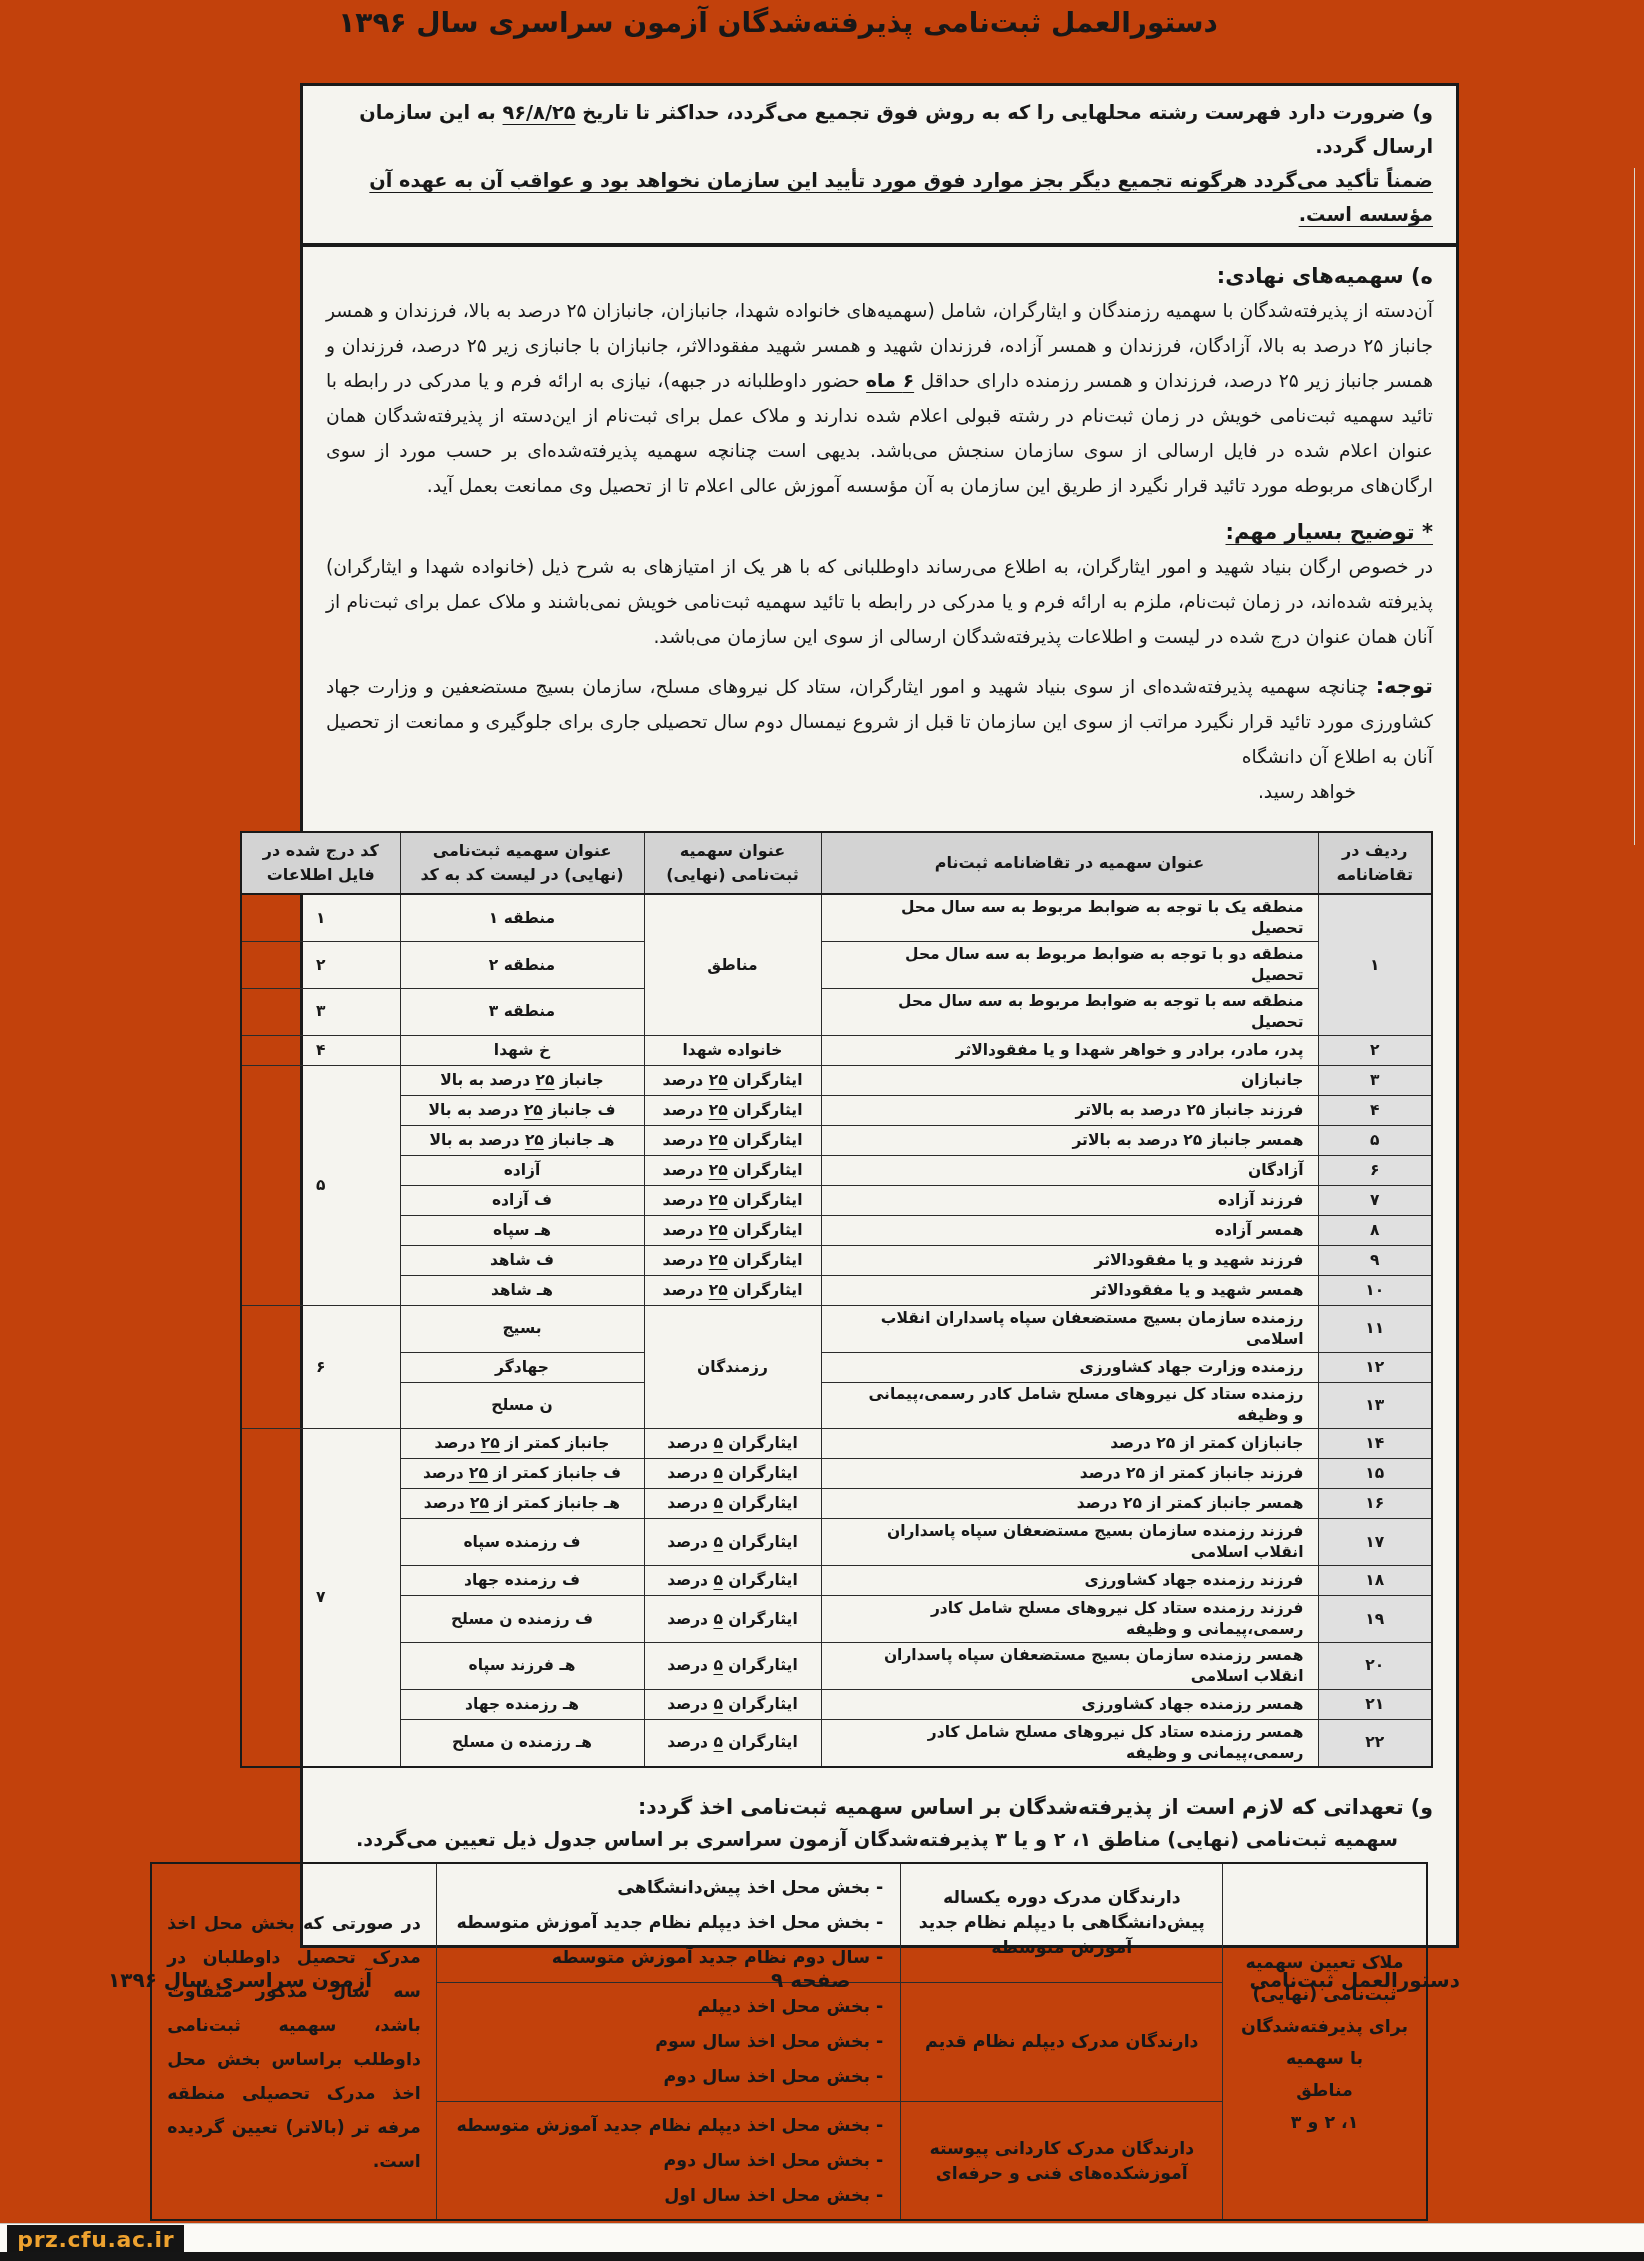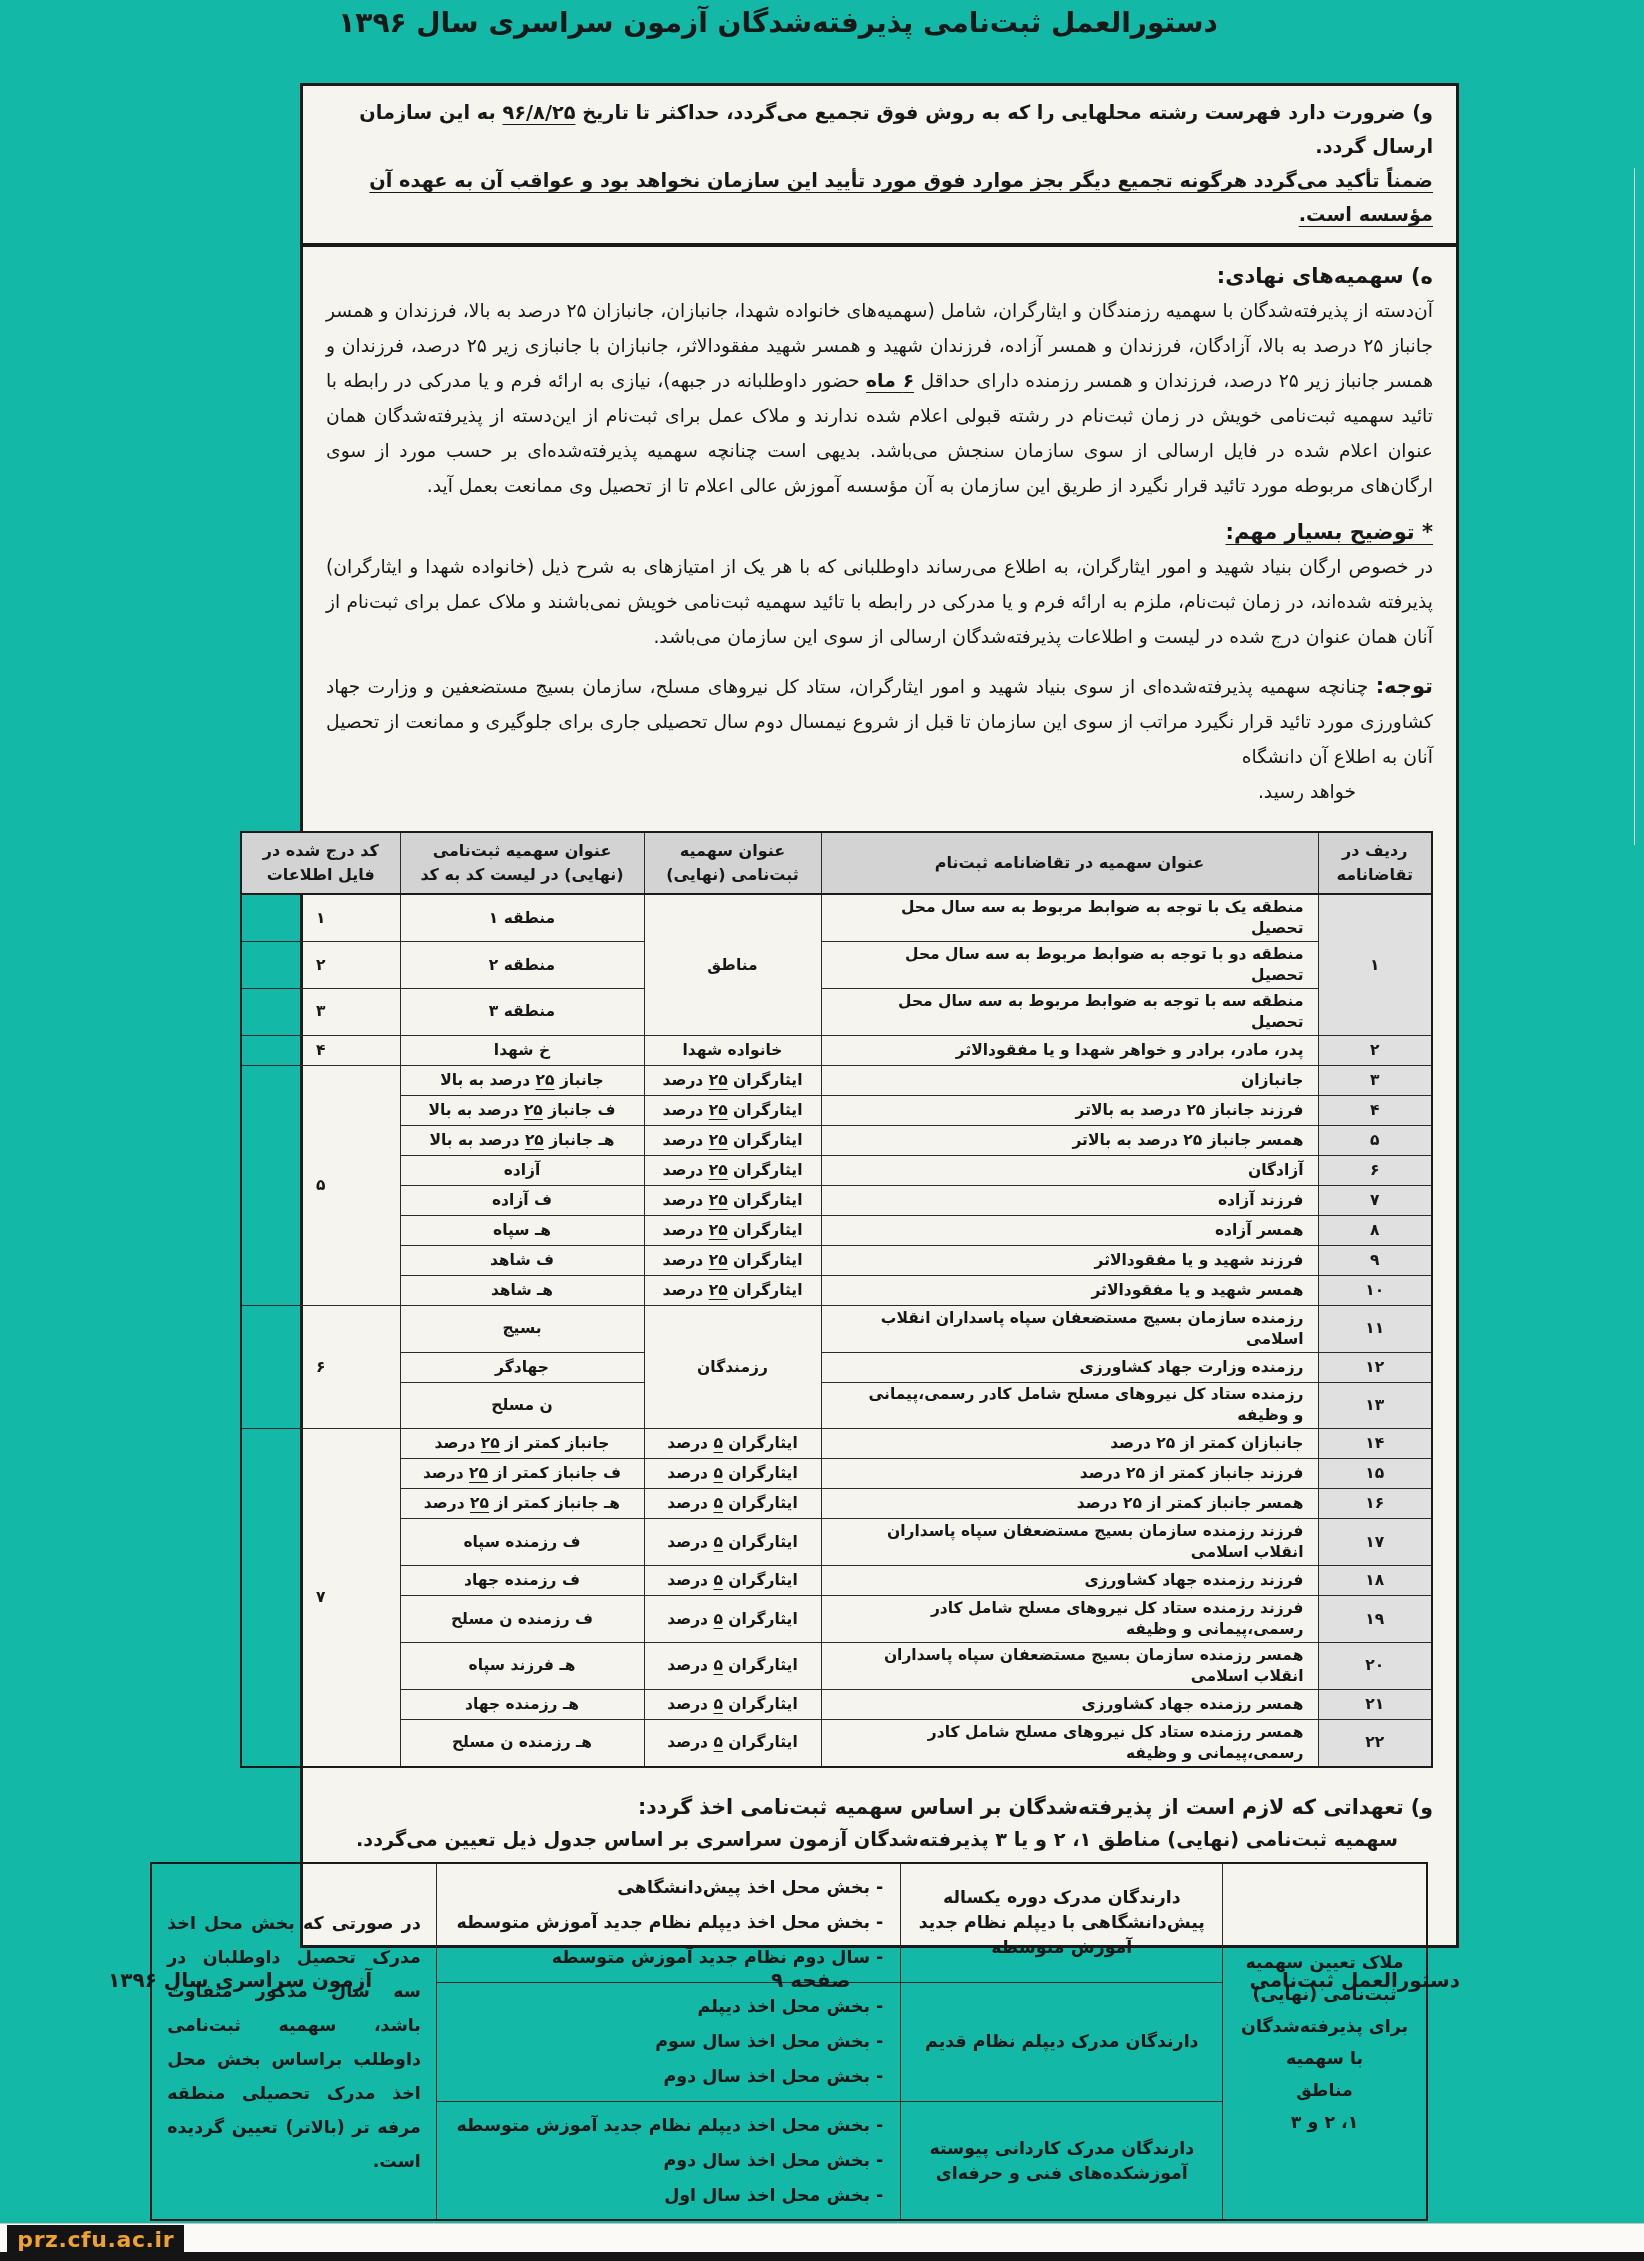--- a/index.html
+++ b/index.html
@@ -1,18 +1,18 @@
 <!DOCTYPE html>
 <html lang="fa" dir="rtl" style="font-size:10.3px"><head>
 <meta charset="utf-8">
 <style>
   html,body{margin:0;padding:0;}
   .page{
     position:relative; width:1644px; height:2261px;
-    background:#14b8a6; overflow:hidden;
+    background:#c2410c; overflow:hidden;
     font-family:"DejaVu Sans", sans-serif; color:#181818;
     direction:rtl;
   }
   .page-title{
     position:absolute; top:6.4px; right:185px; width:1362px;
     text-align:center; font-size:28px; font-weight:bold; margin:0;
     letter-spacing:-0.6px;
   }
   .main-box{
     position:absolute; top:83px; right:185px; width:1159px; height:1865px;

